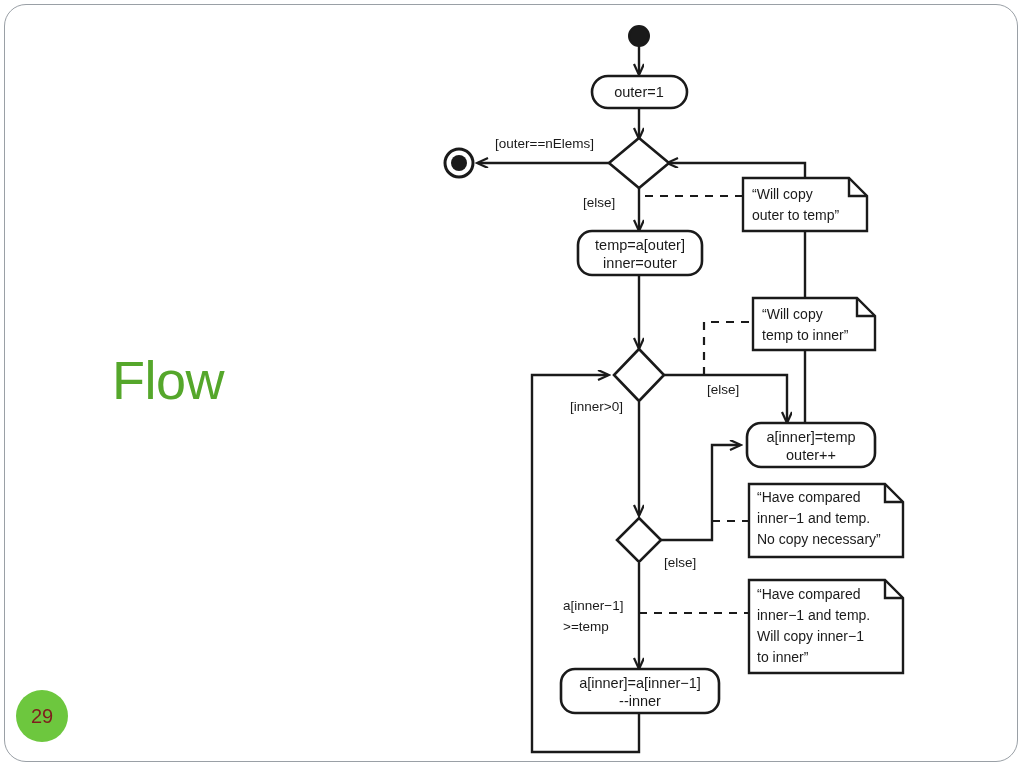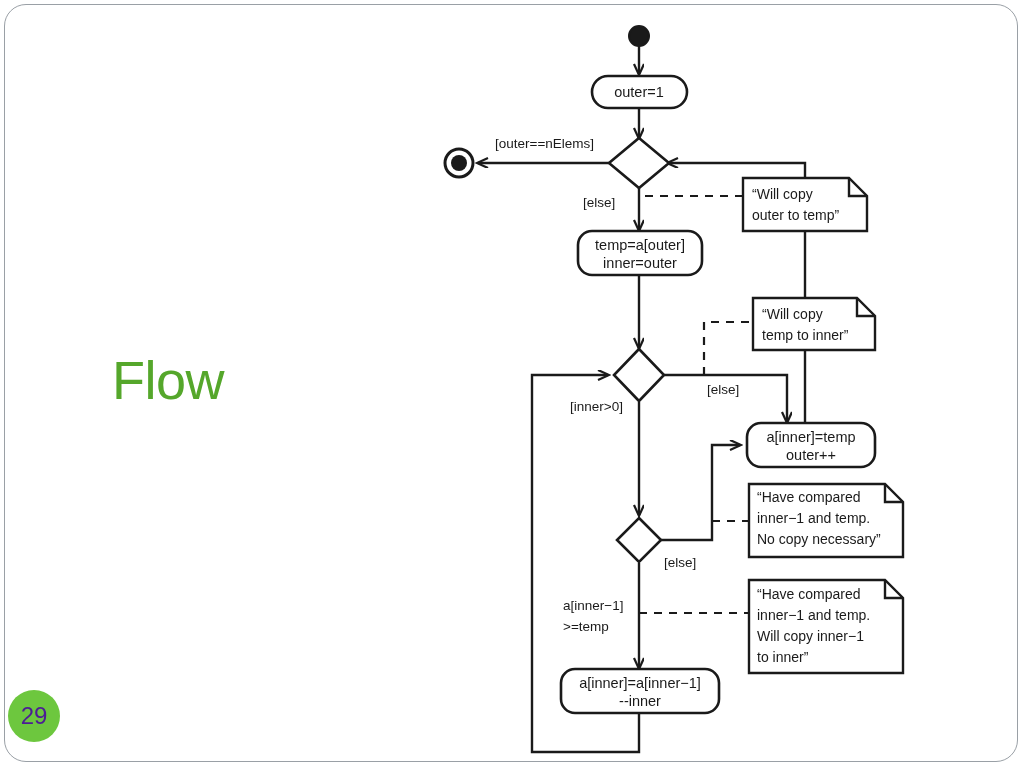--- a/index.html
+++ b/index.html
@@ -31,26 +31,26 @@
     font-size:54px;
     line-height:1.05;
     color:#55a72b;
     font-family:"Liberation Sans", sans-serif;
     font-weight:400;
     letter-spacing:-0.5px;
     white-space:nowrap;
   }
   #page-badge{
     position:absolute;
-    left:8px;top:690px;
+    left:16px;top:690px;
     width:52px;height:52px;
     border-radius:50%;
     background:#6dc73e;
-    color:#4c1d95;
-    font-size:24px;
+    color:#7f1d1d;
+    font-size:20px;
     display:flex;
     align-items:center;
     justify-content:center;
     font-family:"Liberation Sans", sans-serif;
   }
   #diagram{
     position:absolute;
     left:0;top:0;
     width:1024px;height:768px;
     pointer-events:none;

